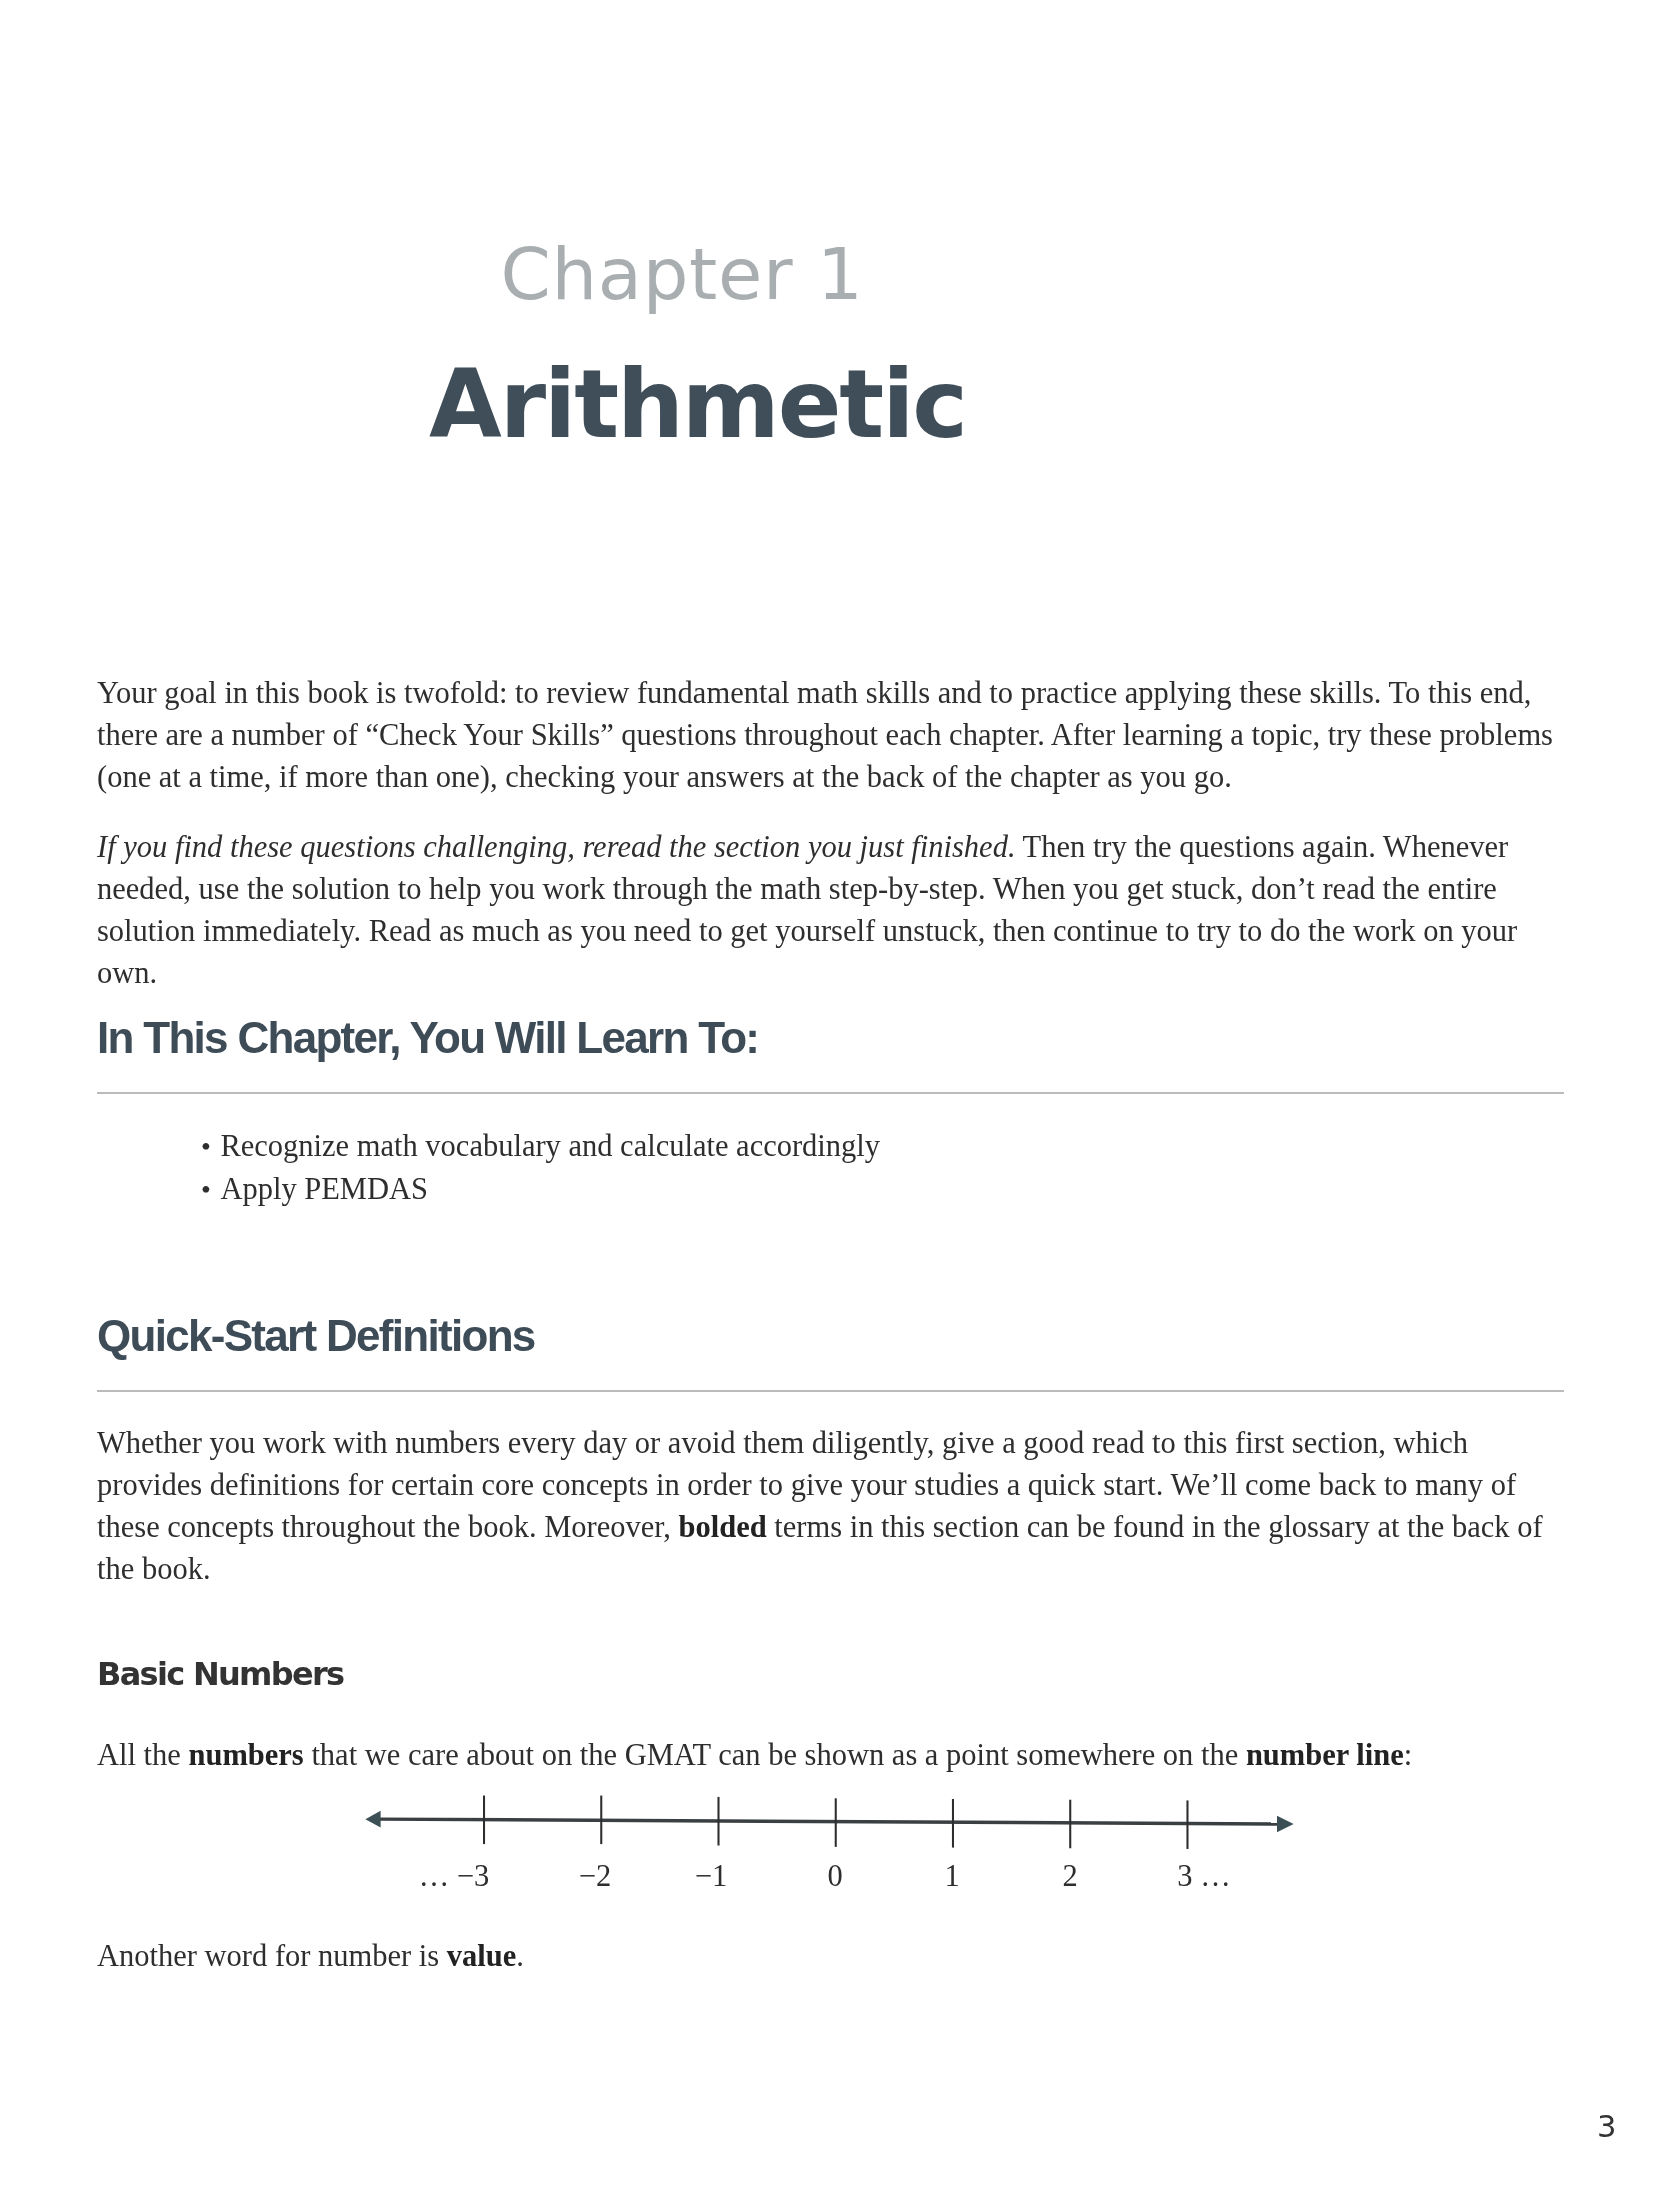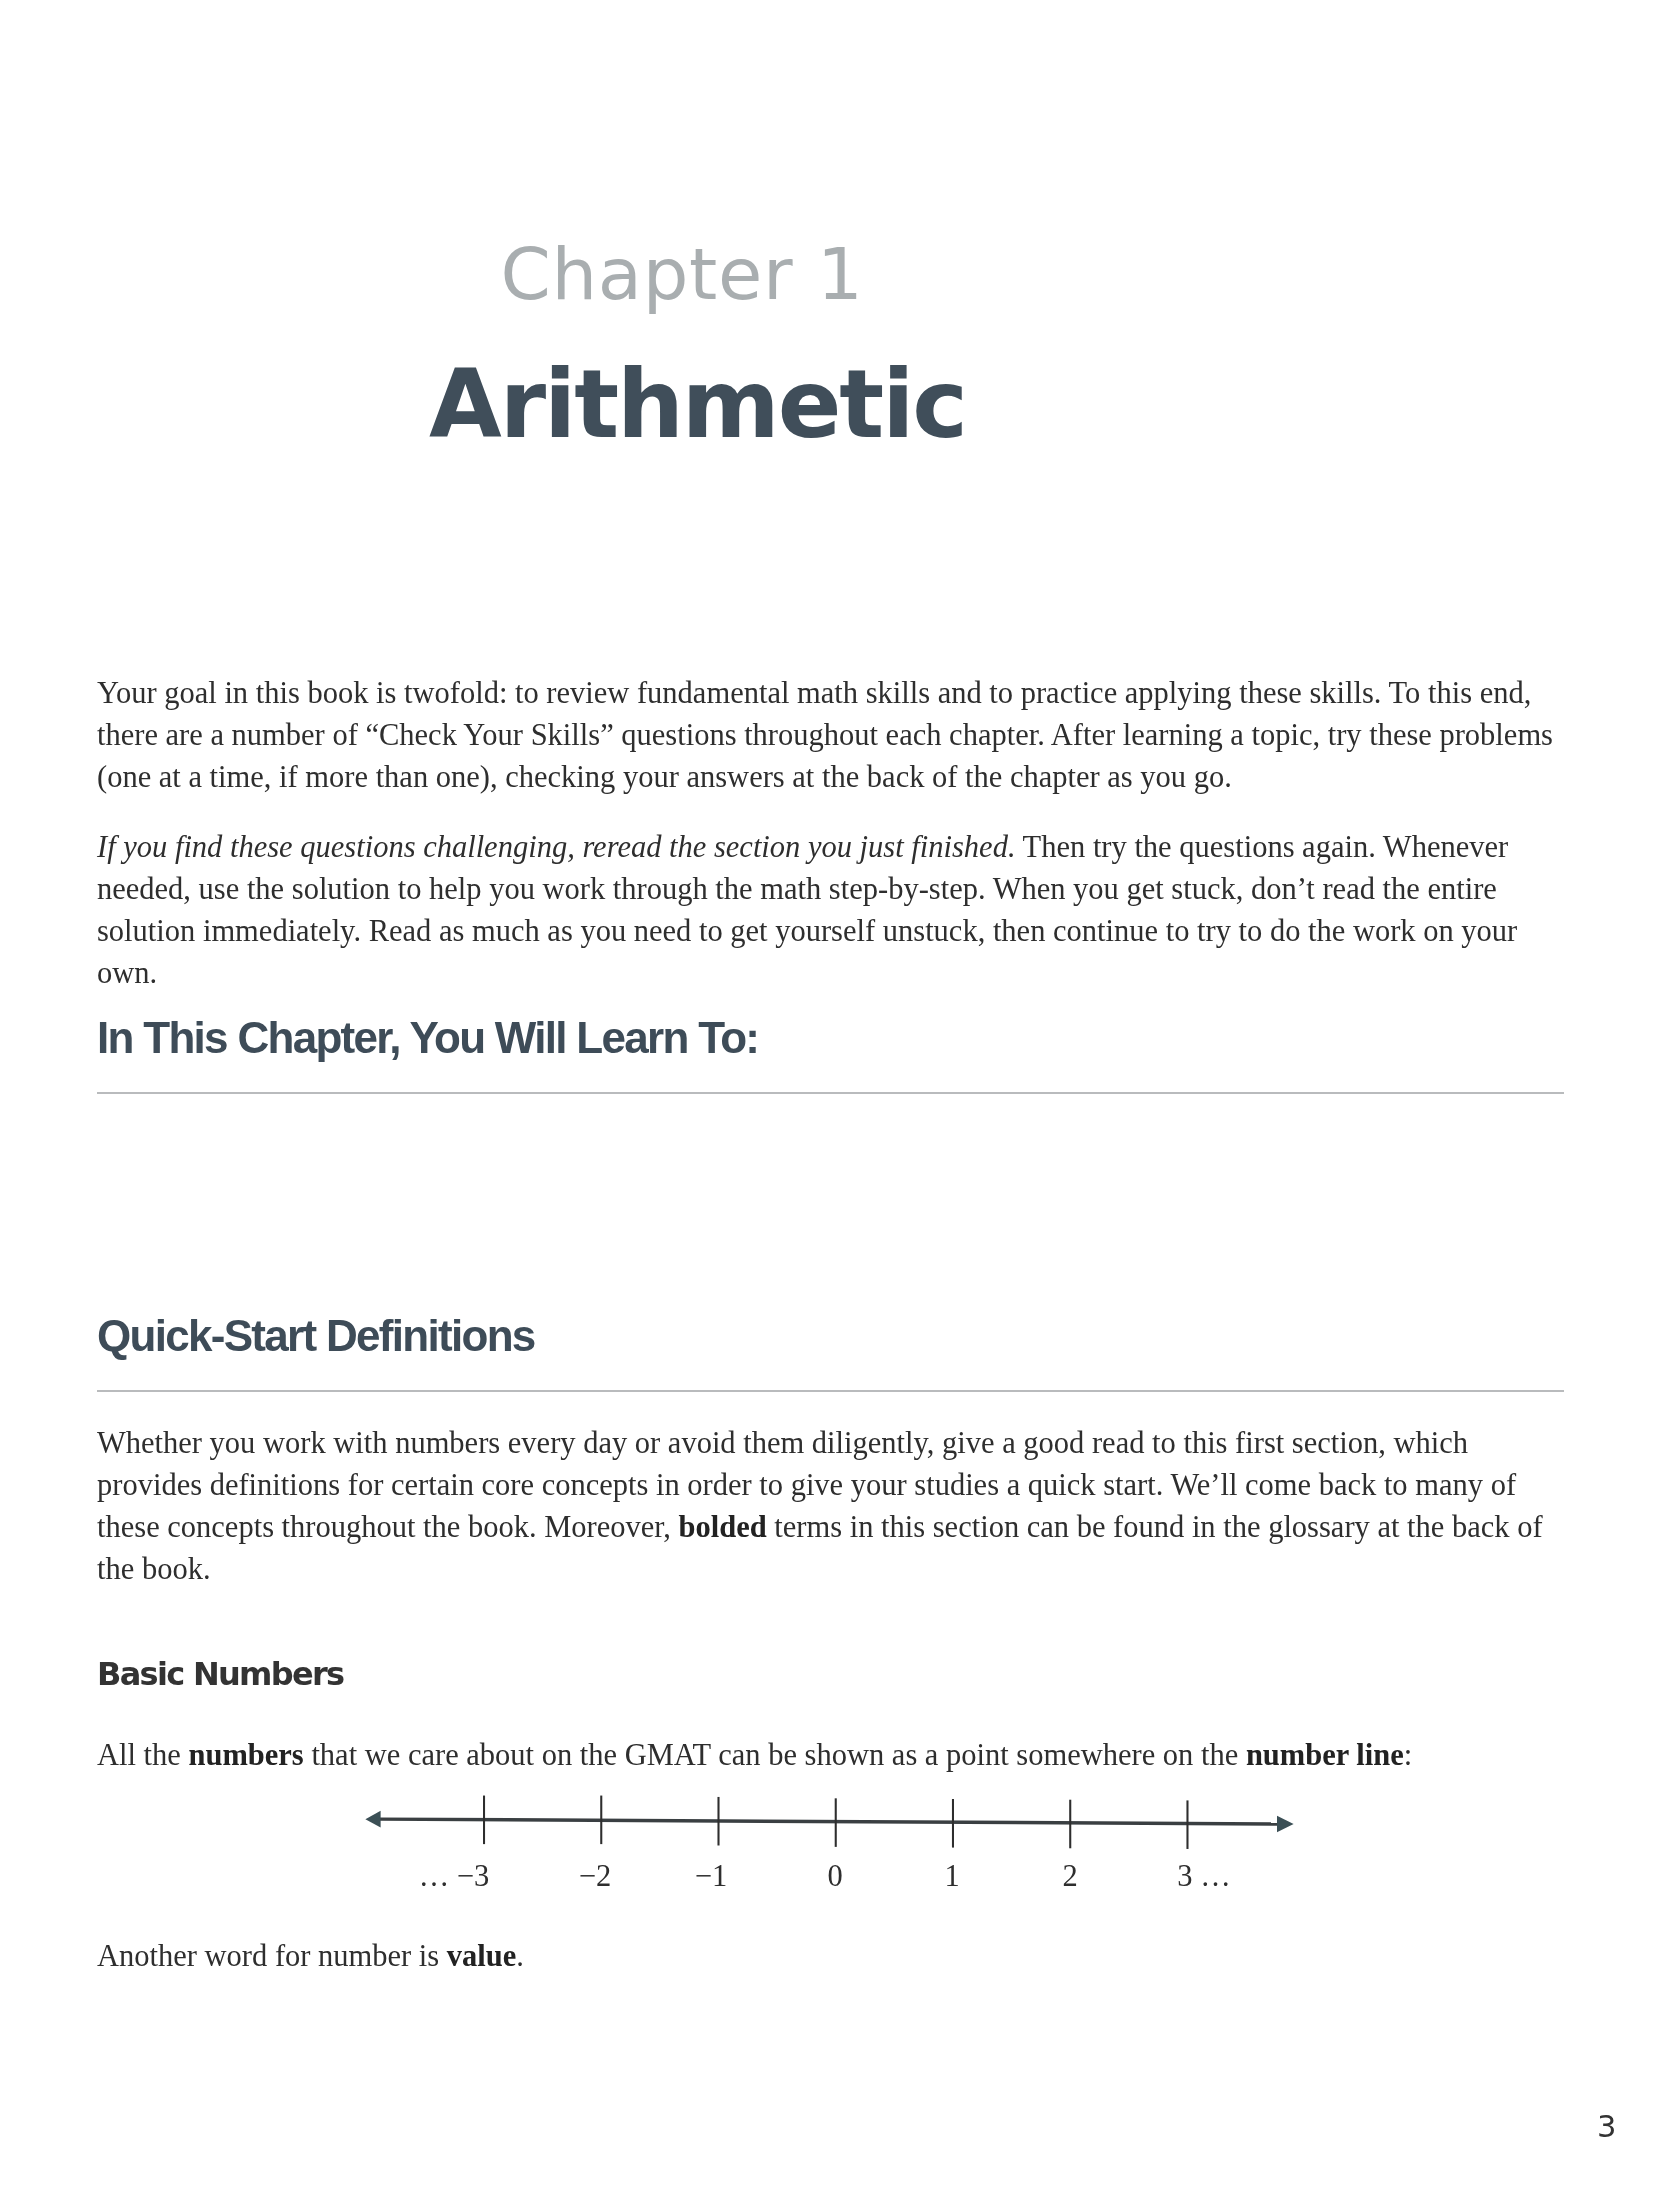--- a/index.html
+++ b/index.html
@@ -126,20 +126,22 @@
 <div class="chapter-title">Arithmetic</div>
 
 <p class="para" style="top:672px;">Your goal in this book is twofold: to review fundamental math skills and to practice applying these skills. To this end, there are a number of “Check Your Skills” questions throughout each chapter. After learning a topic, try these problems (one at a time, if more than one), checking your answers at the back of the chapter as you go.</p>
 
 <p class="para" style="top:826px;"><em>If you find these questions challenging, reread the section you just finished.</em><span> Then try the questions again. Whenever needed, use the solution to help you work through the math step-by-step. When you get stuck, don’t read the entire solution immediately. Read as much as you need to get yourself unstuck, then continue to try to do the work on your own.</span></p>
 
 <h2 class="h2" style="top:1013px;">In This Chapter, You Will Learn To:</h2>
 <div class="rule" style="top:1092px;"></div>
 
 <ul class="bullets">
+  <li>Recognize math vocabulary and calculate accordingly</li>
+  <li>Apply PEMDAS</li>
 </ul>
 
 <h2 class="h2" style="top:1311px;">Quick-Start Definitions</h2>
 <div class="rule" style="top:1390px;"></div>
 
 <p class="para" style="top:1422px;"><span>Whether you work with numbers every day or avoid them diligently, give a good read to this first section, which provides definitions for certain core concepts in order to give your studies a quick start. We’ll come back to many of these concepts throughout the book. Moreover, </span><b>bolded</b><span> terms in this section can be found in the glossary at the back of the book.</span></p>
 
 <h3 class="h3">Basic Numbers</h3>
 
 <p class="para" style="top:1734px;"><span>All the </span><b>numbers</b><span> that we care about on the GMAT can be shown as a point somewhere on the </span><b>number line</b><span>:</span></p>

